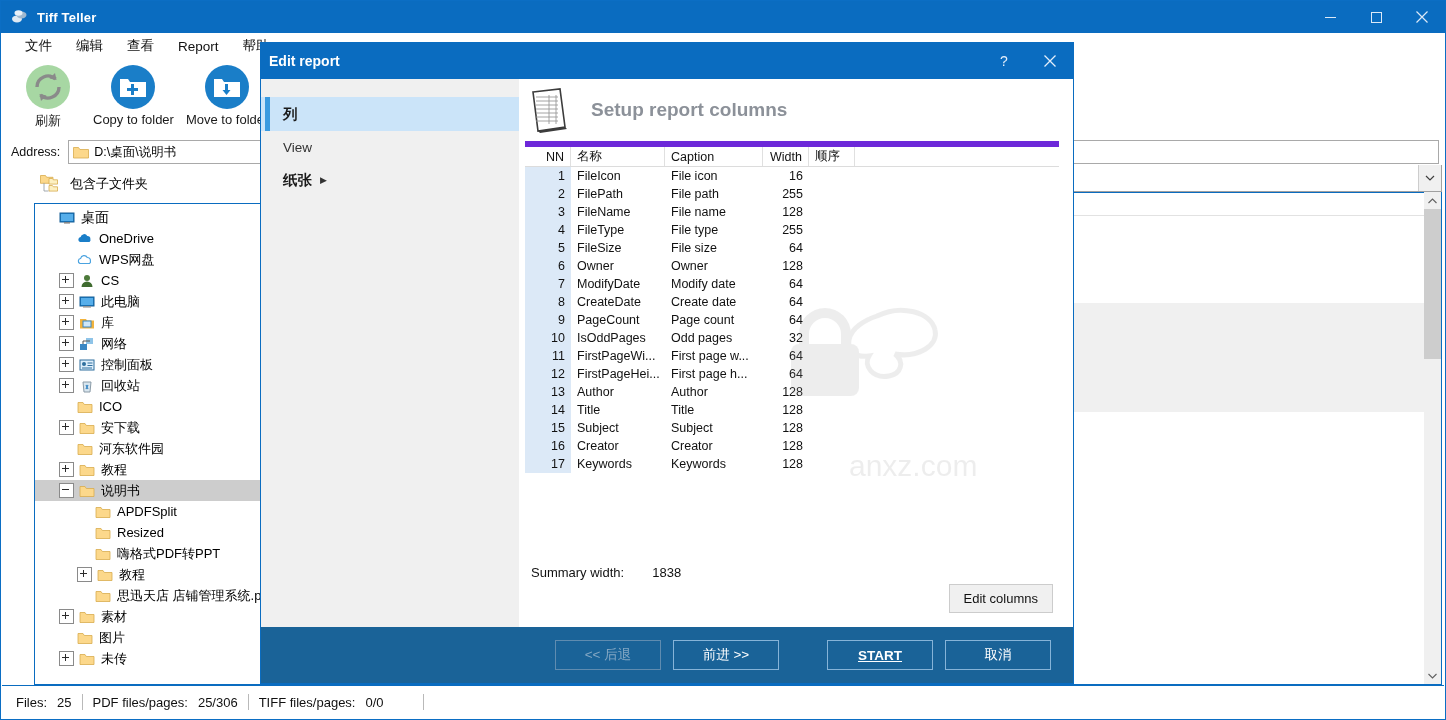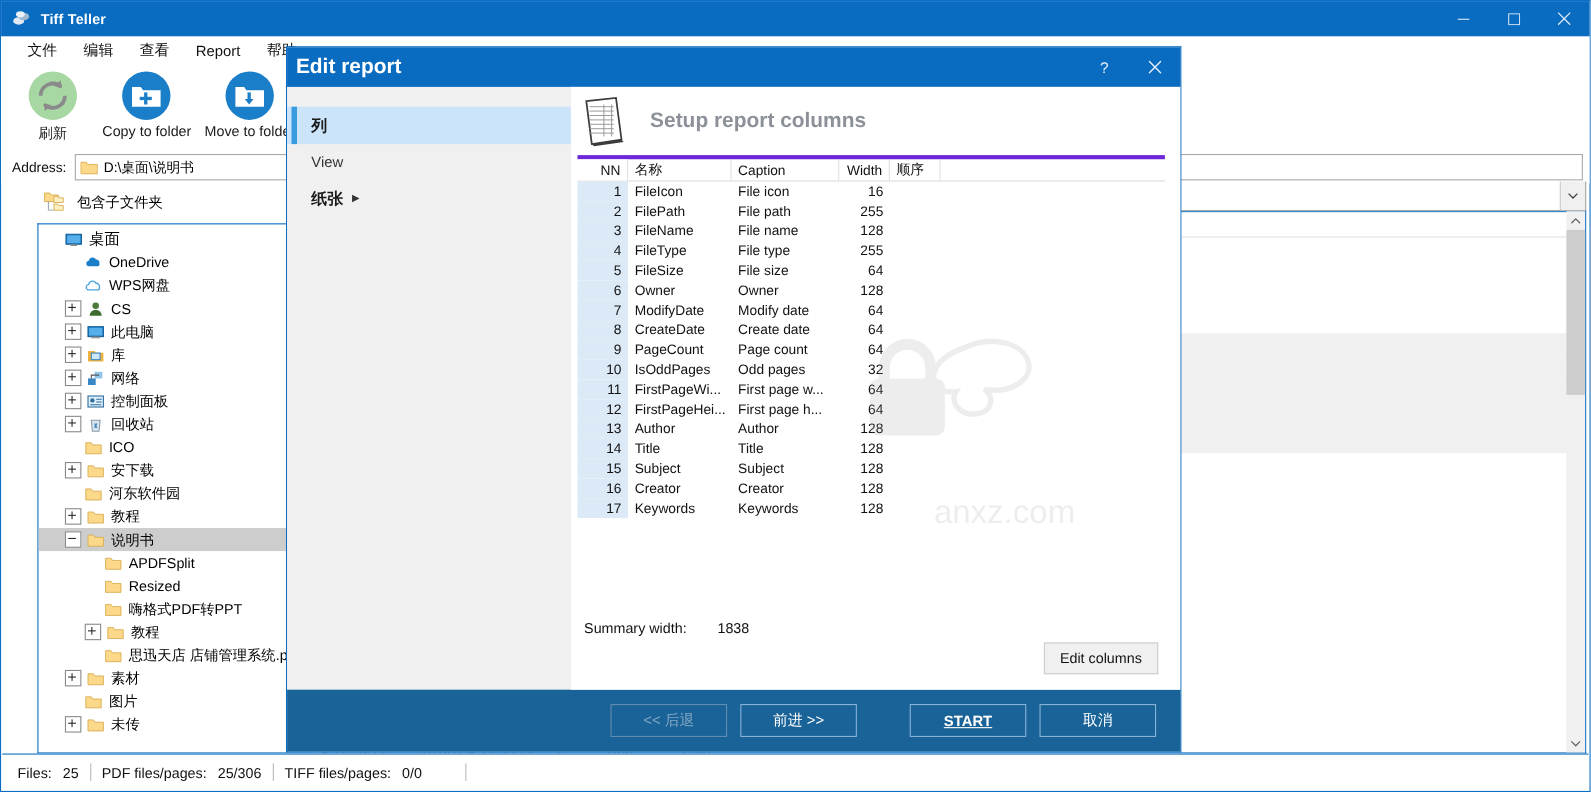--- a/index.html
+++ b/index.html
@@ -76,36 +76,36 @@
 
   
   .statusbar{position:absolute;left:1px;right:1px;bottom:1px;height:32px;border-top:1px solid #0a6cc0;display:flex;align-items:center;font-size:13px;color:#111;padding-left:14px;background:#fff;}
   .sitem{display:flex;align-items:center;gap:10px;padding-right:10px;border-right:1px solid #b9b9b9;margin-right:10px;height:16px;}
   .sitem .v{min-width:10px;}
 
   
   .dlg{position:absolute;left:260px;top:42px;width:812px;height:640px;background:#f0f0f0;
        box-shadow:0 0 0 1px #0a6cc0;display:flex;flex-direction:column;}
   .dlg-title{height:36px;background:#0a6cc0;display:flex;align-items:center;position:relative;flex:none;}
-  .dlg-title .t{color:#fff;font-size:19px;font-weight:bold;margin-left:8px;}
+  .dlg-title .t{color:#fff;font-size:14px;font-weight:bold;margin-left:8px;}
   .dlg-title .btns{position:absolute;right:0;top:0;height:36px;display:flex;}
   .dlg-title .db{width:46px;height:36px;display:flex;align-items:center;justify-content:center;color:#e3eefa;font-size:14px;}
   .dlg-main{flex:1;display:flex;min-height:0;}
   .dlg-nav{width:258px;background:#f0f0f0;padding-top:18px;box-sizing:border-box;flex:none;}
   .navitem{height:34px;display:flex;align-items:center;padding-left:22px;font-size:14.5px;color:#1a1a1a;position:relative;}
   .navitem.sel{background:#cbe4f9;font-weight:bold;}
   .navitem.sel::before{content:"";position:absolute;left:4px;top:0;bottom:0;width:5px;background:#3a9ae0;}
   .navitem.sub{font-weight:bold;}
   .navitem .caret{margin-left:8px;font-size:9px;color:#333;}
   .navitem.view{font-weight:normal;color:#333;font-size:13.5px;height:32px;}
   .dlg-content{flex:1;background:#fff;display:flex;flex-direction:column;min-width:0;position:relative;}
   .dlg-head{height:62px;display:flex;align-items:center;padding-left:8px;flex:none;}
   .dlg-head .ic{width:46px;height:48px;position:relative;margin-right:18px;flex:none;}
   .dlg-head .h{font-size:19px;font-weight:bold;color:#8c9199;}
-  .tbl{margin:0 14px 0 6px;border-top:4px solid #6d28d9;}
+  .tbl{margin:0 14px 0 6px;border-top:6px solid #6d28d9;}
   .tbl .thead{height:19px;display:flex;font-size:12.5px;color:#111;background:#fff;border-bottom:1px solid #dcdcdc;}
   .tbl .thead .th{display:flex;align-items:center;padding:0 6px;border-right:1px solid #e0e0e0;box-sizing:border-box;white-space:nowrap;}
   .tbl .tr{height:18px;display:flex;font-size:12.5px;color:#111;}
   .tbl .tr .td{display:flex;align-items:center;padding:0 6px;box-sizing:border-box;white-space:nowrap;overflow:hidden;}
   .k-nn{width:46px;justify-content:flex-end;background:#dce9f7;}
   .k-name{width:94px;}
   .k-cap{width:98px;}
   .k-w{width:46px;justify-content:flex-end;}
   .k-ord{width:46px;}
   .k-rest{flex:1;}

